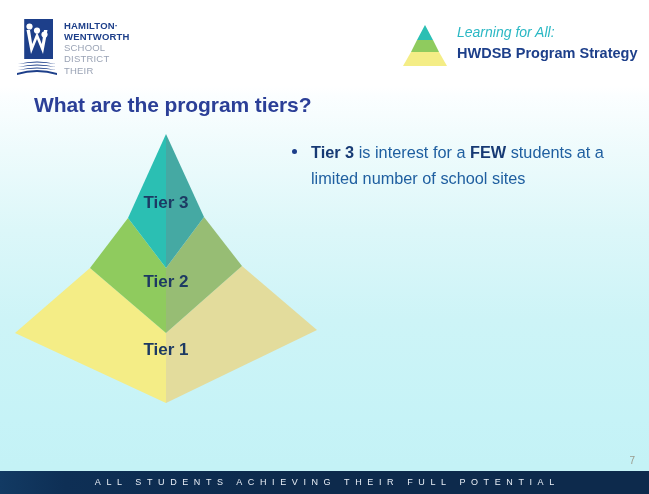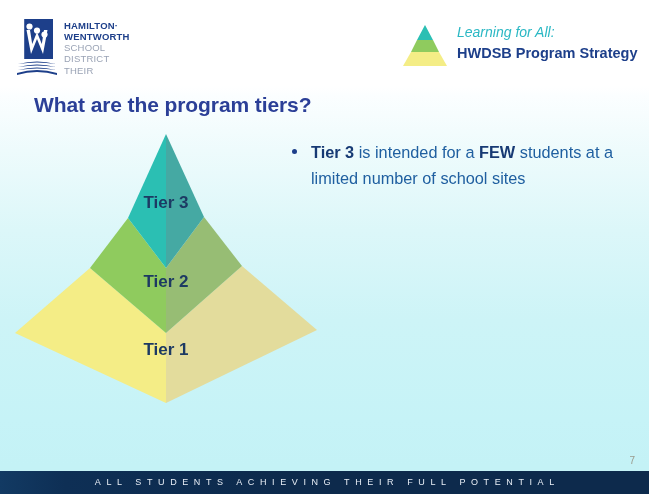--- a/index.html
+++ b/index.html
@@ -221,21 +221,21 @@
 
     <text x="166" y="88" text-anchor="middle" font-family="Liberation Sans, sans-serif" font-size="17" font-weight="bold" fill="#1d3a63">Tier  3</text>
     <text x="166" y="167" text-anchor="middle" font-family="Liberation Sans, sans-serif" font-size="17" font-weight="bold" fill="#1d3a63">Tier 2</text>
     <text x="166" y="235" text-anchor="middle" font-family="Liberation Sans, sans-serif" font-size="17" font-weight="bold" fill="#1d3a63">Tier 1</text>
   </svg>
 
   <div class="bullets">
 
     <div class="bullet">
       <span class="dot"></span>
-      <b>Tier 3</b><span> is intended for a </span><b>FEW</b><span> students at a limited number of school sites</span>
+      <b>Tier 3</b><span> is interest for a </span><b>FEW</b><span> students at a limited number of school sites</span>
     </div>
 
 
 
   </div>
 
   <div class="slide-number">7</div>
   <div class="footer-bar">
     <div class="footer-text">ALL STUDENTS ACHIEVING THEIR FULL POTENTIAL</div>
   </div>

